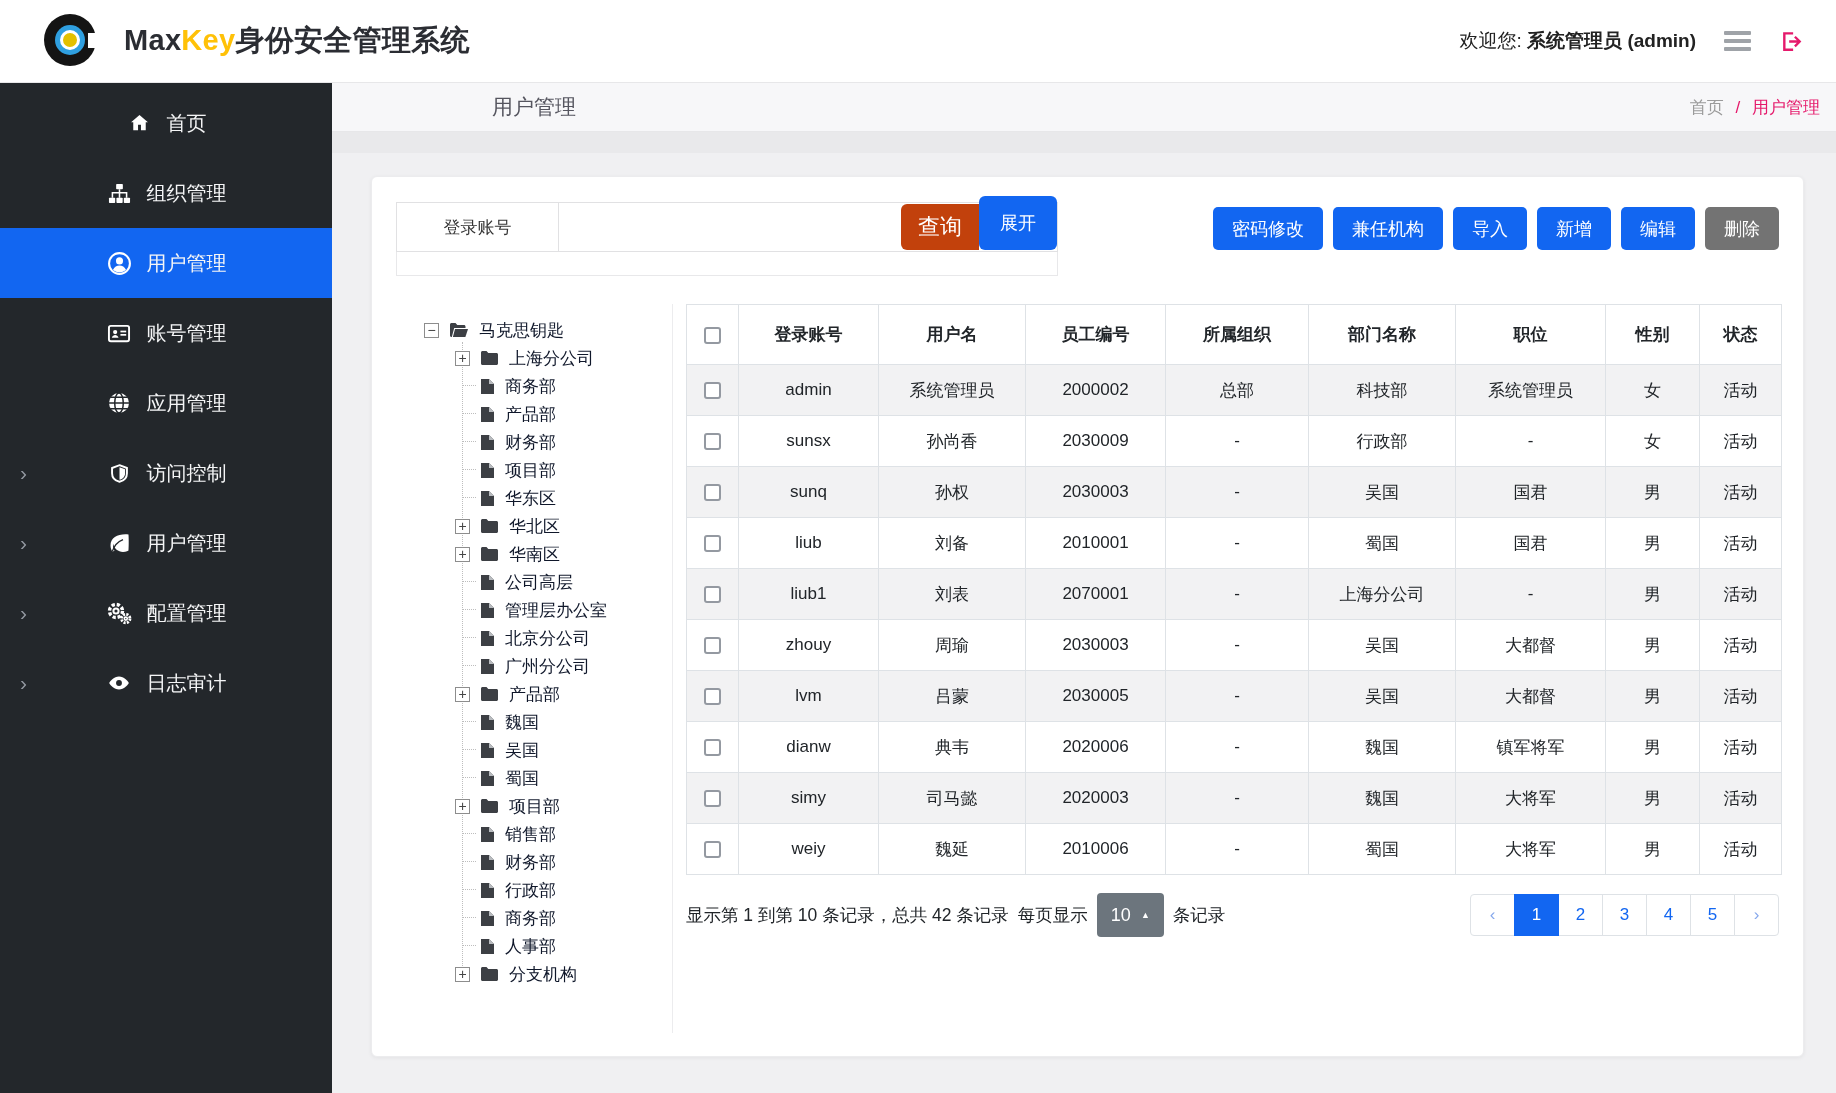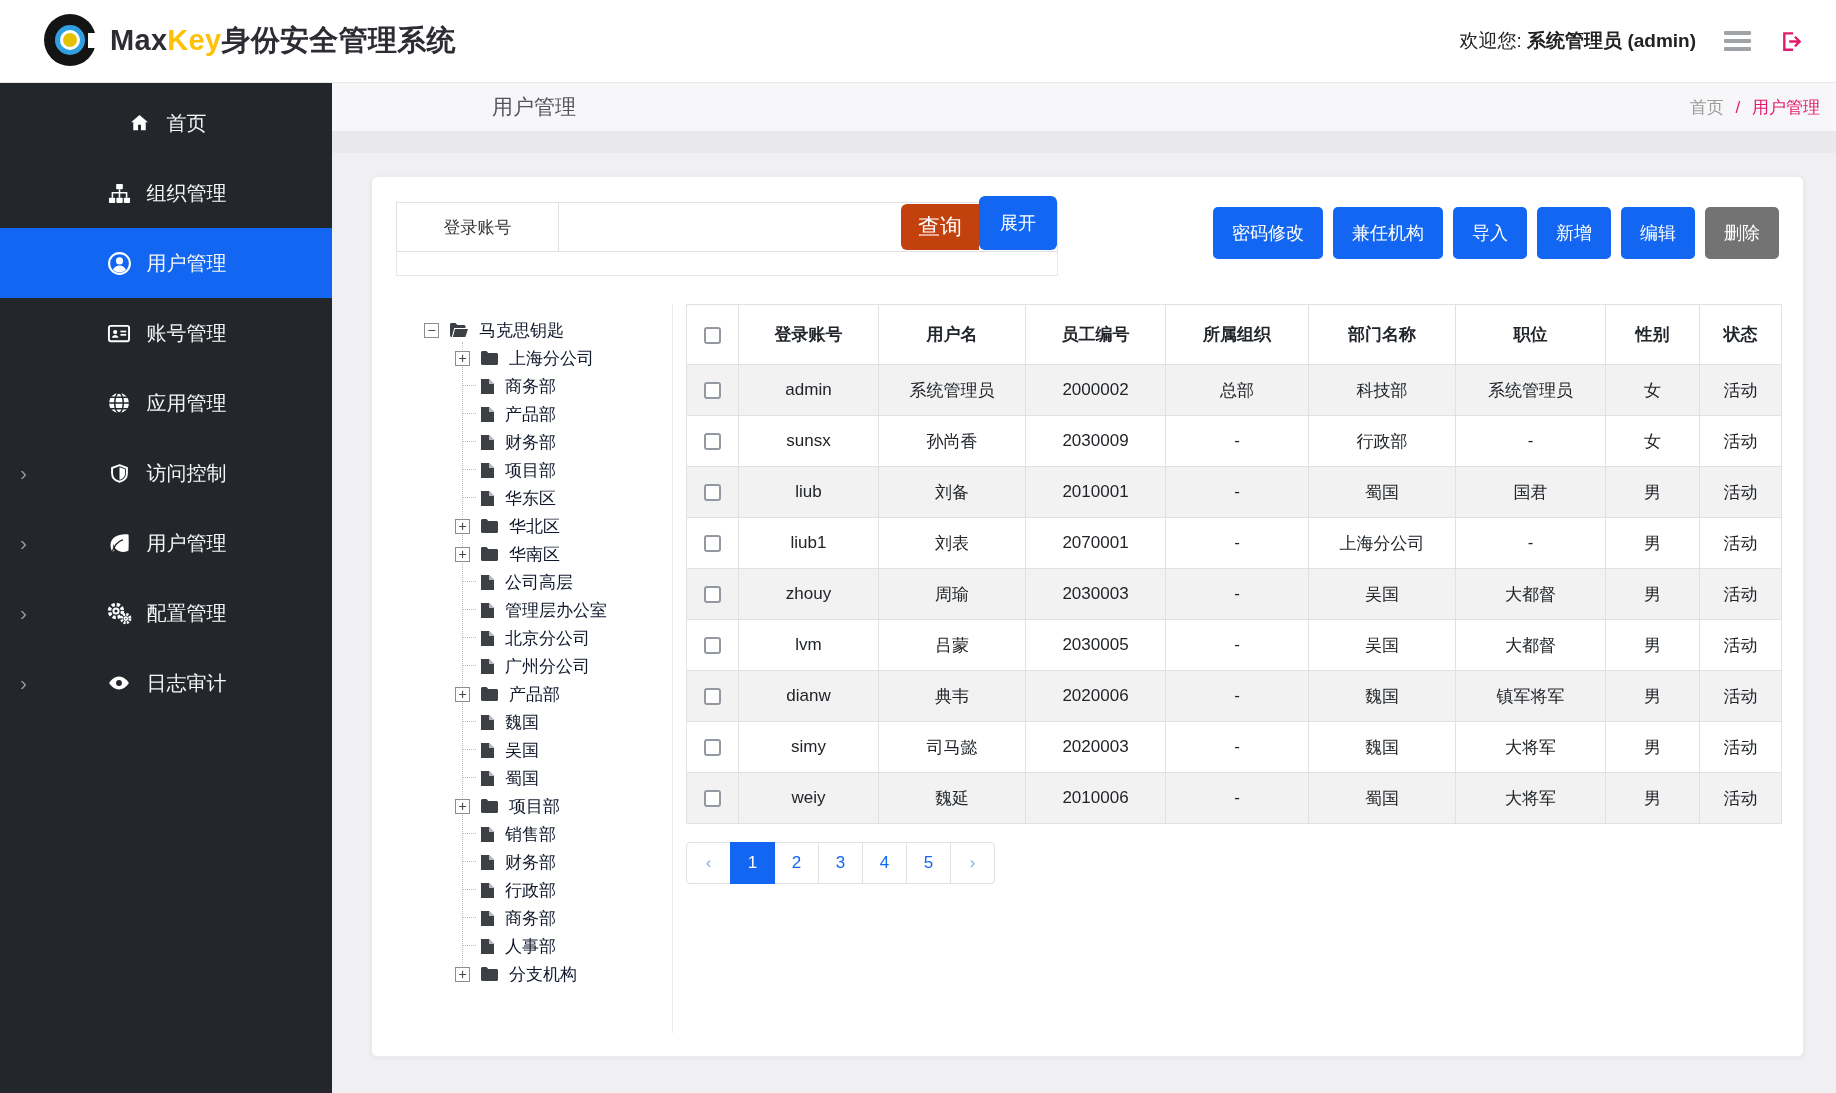--- a/index.html
+++ b/index.html
@@ -2,21 +2,21 @@
 <html><head>
 <meta charset="utf-8">
 <style>
   *{box-sizing:border-box;margin:0;padding:0}
   html,body{width:1836px;height:1093px;overflow:hidden}
   body{font-family:"Liberation Sans","DejaVu Sans",sans-serif;background:#fff;color:#212529}
   .app{position:relative;width:1836px;height:1093px}
 
   
   .top-header{position:absolute;top:0;left:0;right:0;height:83px;background:#fff;display:flex;align-items:center;justify-content:space-between;padding:0 30px 0 44px;border-bottom:1px solid #e7e7e9;z-index:5}
-  .brand{display:flex;align-items:center;gap:10px;cursor:pointer}
+  .brand{display:flex;align-items:center;gap:24px;cursor:pointer}
   .logo{position:relative;width:56px;height:58px;flex:none}
   .logo .c1{position:absolute;top:2px;left:0;width:52px;height:52px;background:#141414;border-radius:50%}
   .logo .notch{position:absolute;top:21px;left:44px;width:11px;height:15px;background:#fff}
   .logo .c2{position:absolute;top:13px;left:11px;width:30px;height:30px;background:#2f9fe0;border-radius:50%}
   .logo .c3{position:absolute;top:18px;left:16px;width:20px;height:20px;background:#e3c000;border:3px solid #fff;border-radius:50%}
   .brand-text{font-size:29px;font-weight:800;color:#2b2d33;letter-spacing:.3px}
   .brand-text .bkey{color:#ffc107}
   .header-right{display:flex;align-items:center;gap:26px}
   .welcome{font-size:19px;color:#222}
   .welcome b{font-weight:700}
@@ -46,21 +46,21 @@
   .toolbar{display:flex;align-items:flex-start}
   .search-wrap{width:662px}
   .search-group{position:relative;display:flex;height:50px;border:1px solid #e1e1e3;align-items:stretch;background:#fff}
   .search-label{width:162px;display:flex;align-items:center;justify-content:center;font-size:17px;color:#333;border-right:1px solid #e1e1e3}
   .search-input{flex:1;border:none;outline:none;font-size:17px;padding:0 12px;min-width:0}
   .btn{border:none;color:#fff;cursor:pointer;font-family:inherit}
   .btn-query{position:absolute;right:78px;bottom:1px;width:78px;height:46px;background:#c2410c;font-size:22px;border-radius:6px 0 0 6px}
   .btn-expand{position:absolute;right:0;bottom:1px;width:78px;height:54px;background:#1266f1;font-size:18px;border-radius:6px}
   .search-sub{height:24px;border:1px solid #e8e8ea;border-top:none}
   .actions{margin-left:auto;display:flex;gap:10px;margin-top:5px}
-  .action-btn{height:52px;padding:0 19px;border-radius:5px;font-size:18px}
+  .action-btn{height:43px;padding:0 19px;border-radius:5px;font-size:18px}
   .color-blue{background:#1266f1}
   .color-red{background:#737373}
 
   
   .content-row{display:flex;align-items:stretch;margin-top:28px;height:729px}
   .tree-panel{width:277px;flex:none;border-right:1px solid #ececee;padding:12px 0 0 20px}
   .tree{position:relative;font-size:17px;color:#0f172a}
   .tree::before{content:"";position:absolute;left:46px;top:26px;bottom:12px;border-left:1px dotted #bdbdbd}
   .tnode{height:28px;display:flex;align-items:center;margin-left:39px;position:relative;cursor:pointer;white-space:nowrap}
   .tnode.type-root{margin-left:8px}
@@ -529,20 +529,31 @@
                 <td>孙尚香</td>
                 <td>2030009</td>
                 <td>-</td>
                 <td>行政部</td>
                 <td>-</td>
                 <td>女</td>
                 <td>活动</td>
               </tr>
                 <tr>
                 <td><input type="checkbox" style=""></td>
+                <td>sunq</td>
+                <td>孙权</td>
+                <td>2030003</td>
+                <td>-</td>
+                <td>吴国</td>
+                <td>国君</td>
+                <td>男</td>
+                <td>活动</td>
+              </tr>
+                <tr>
+                <td><input type="checkbox" style=""></td>
                 <td>liub</td>
                 <td>刘备</td>
                 <td>2010001</td>
                 <td>-</td>
                 <td>蜀国</td>
                 <td>国君</td>
                 <td>男</td>
                 <td>活动</td>
               </tr>
                 <tr>
@@ -608,20 +619,29 @@
                 <td>-</td>
                 <td>蜀国</td>
                 <td>大将军</td>
                 <td>男</td>
                 <td>活动</td>
               </tr>
               </tbody>
           </table>
 
           <div class="table-footer">
+            <div class="summary">
+              <span>显示第 1 到第 10 条记录，总共 42 条记录</span>
+              <span>每页显示</span>
+              <button class="pagesize">
+                <span>10</span>
+                <span class="caret">▲</span>
+              </button>
+              <span>条记录</span>
+            </div>
             <div class="pagination">
 
             <button class="page-btn kind-arrow">‹</button>
                 <button class="page-btn kind-active">1</button>
                 <button class="page-btn kind-page">2</button>
                 <button class="page-btn kind-page">3</button>
                 <button class="page-btn kind-page">4</button>
                 <button class="page-btn kind-page">5</button>
                 <button class="page-btn kind-arrow">›</button>
               </div>

